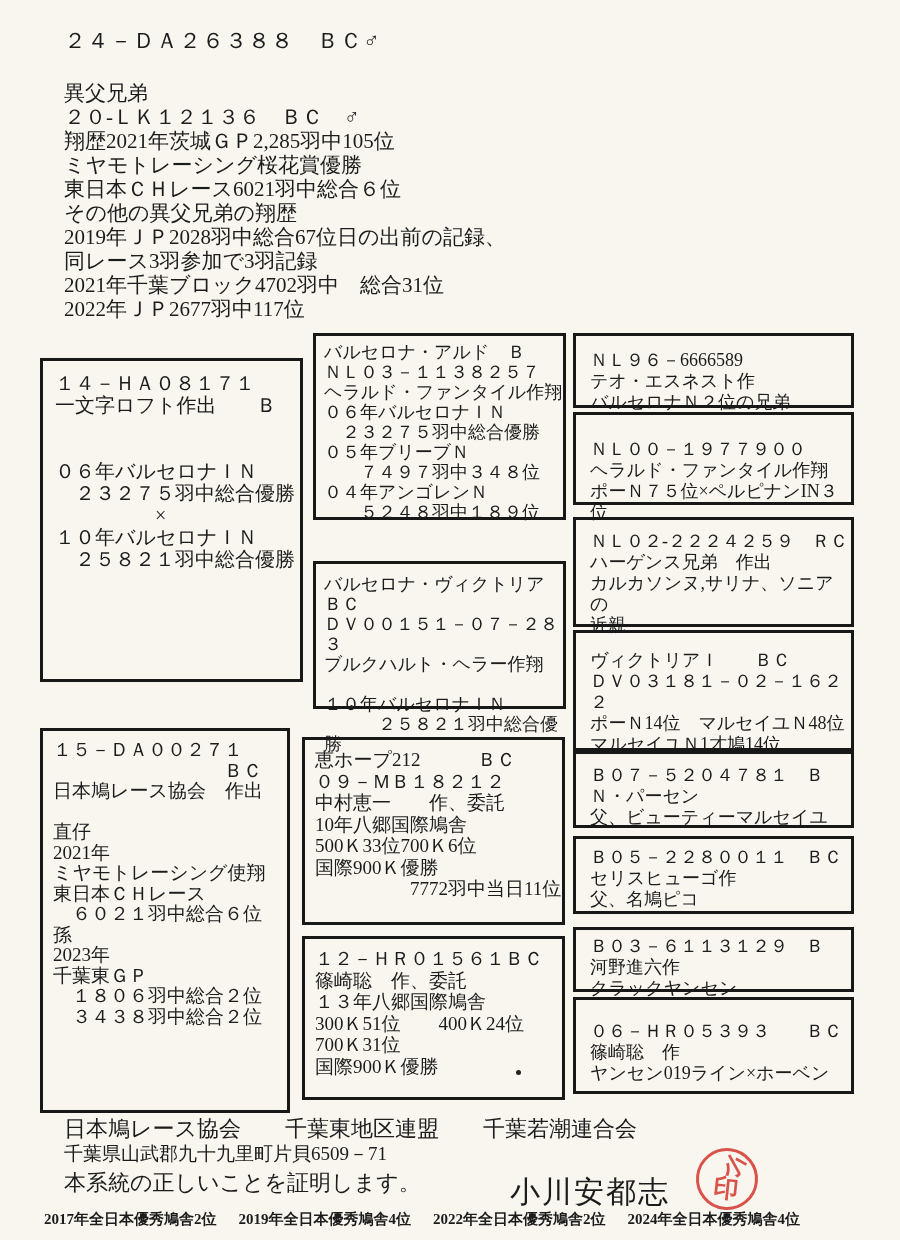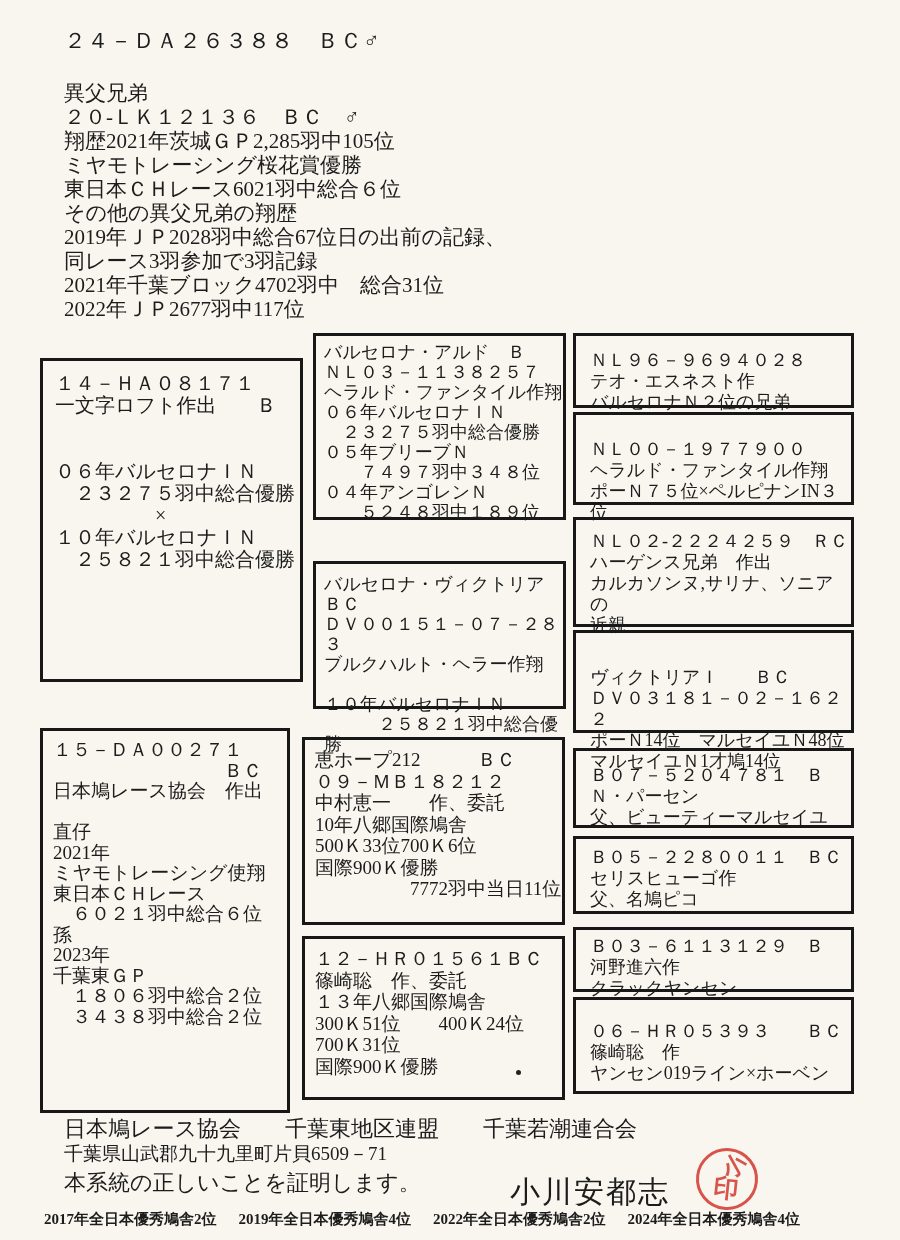--- a/index.html
+++ b/index.html
@@ -21,21 +21,21 @@
   #sire-box{left:40px;top:358px;width:263px;height:324px;font-size:20px;line-height:22px;padding:11px 0 0 12px;}
   #grandsire-box{left:313px;top:333px;width:253px;height:187px;font-size:18px;line-height:20px;padding:6px 0 0 8px;}
   #granddam-box{left:313px;top:537px;width:253px;height:148px;font-size:18px;line-height:20px;padding:10px 0 0 8px;margin-top:24px;}
   #dam-box{left:40px;top:728px;width:250px;height:385px;font-size:19px;line-height:20.5px;padding:9px 0 0 10px;}
   #damsire-box{left:302px;top:737px;width:263px;height:188px;font-size:19px;line-height:21.5px;padding:9px 0 0 10px;}
   #damdam-box{left:302px;top:936px;width:263px;height:164px;font-size:19px;line-height:21.5px;padding:9px 0 0 10px;}
   .rbox{left:573px;width:281px;font-size:18px;line-height:21px;padding-left:14px;box-sizing:border-box;}
   #rb1{top:333px;height:75px;padding-top:14px;}
   #rb2{top:412px;height:93px;padding-top:24px;}
   #rb3{top:517px;height:110px;padding-top:11px;}
-  #rb4{top:630px;height:103px;padding-top:34px;}
+  #rb4{top:630px;height:124px;padding-top:17px;}
   #rb5{top:748px;height:80px;padding-top:14px;}
   #rb6{top:836px;height:78px;padding-top:8px;}
   #rb7{top:927px;height:65px;padding-top:6px;}
   #rb8{top:997px;height:97px;padding-top:21px;}
   #org-line{left:64px;top:1114px;font-size:22px;}
   #address-line{left:64px;top:1141px;font-size:19px;}
   #certify-line{left:64px;top:1168px;font-size:22px;}
   #signature{left:510px;top:1172px;font-size:30px;letter-spacing:2px;}
   #seal{
     left:696px;top:1148px;width:62px;height:62px;
@@ -128,21 +128,21 @@
 <div id="damdam-box" class="box lines">
     <div class="line">１２－ＨＲ０１５６１ＢＣ</div>
     <div class="line">篠崎聡　作、委託</div>
     <div class="line">１３年八郷国際鳩舎</div>
     <div class="line">300Ｋ51位　　400Ｋ24位</div>
     <div class="line">700Ｋ31位</div>
     <div class="line">国際900Ｋ優勝</div>
   </div>
 
 <div id="rb1" class="box rbox lines">
-    <div class="line">ＮＬ９６－９６９４０２８</div>
+    <div class="line">ＮＬ９６－6666589</div>
     <div class="line">テオ・エスネスト作</div>
     <div class="line">バルセロナＮ２位の兄弟</div>
   </div>
 <div id="rb2" class="box rbox lines">
     <div class="line">ＮＬ００－１９７７９００</div>
     <div class="line">ヘラルド・ファンタイル作翔</div>
     <div class="line">ポーＮ７５位×ペルピナンIN３位</div>
   </div>
 <div id="rb3" class="box rbox lines">
     <div class="line">ＮＬ０２-２２２４２５９　ＲＣ</div>

